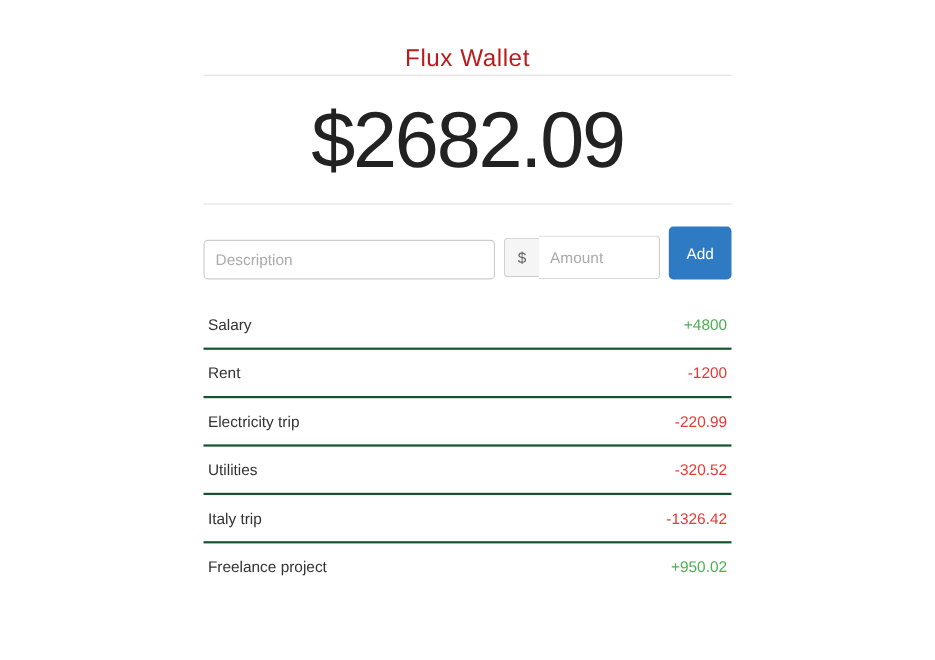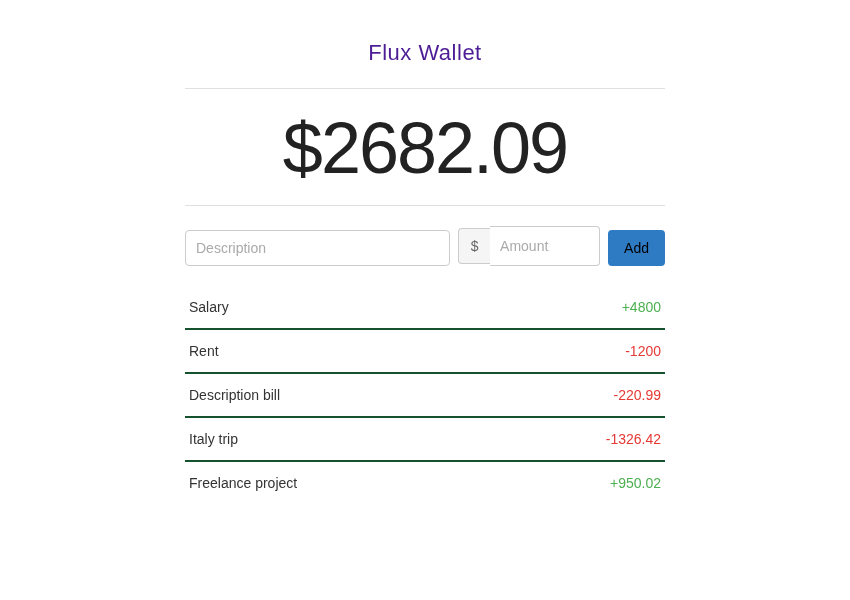--- a/index.html
+++ b/index.html
@@ -19,23 +19,23 @@
       padding-top: 40px;
     }
 
     .container {
       width: 480px;
     }
 
     .app-title {
       text-align: center;
       font-size: 22px;
-      color: #4c1d95;
+      color: #b91c1c;
       font-weight: 400;
-      margin-bottom: 22px;
+      margin-bottom: 2px;
       letter-spacing: 0.5px;
     }
 
     .top-divider {
       border: none;
       border-top: 1px solid #e0e0e0;
       margin-bottom: 18px;
     }
 
     .balance {
@@ -105,24 +105,24 @@
     .amount-input::placeholder {
       color: #aaa;
     }
 
     .amount-wrapper {
       display: flex;
       align-items: center;
     }
 
     .add-button {
-      height: 36px;
+      height: 48px;
       padding: 0 16px;
       background: #2e7bc4;
-      color: #000000;
+      color: #ffffff;
       border: none;
       border-radius: 4px;
       font-size: 14px;
       font-weight: 500;
       cursor: pointer;
     }
 
     .transactions-list {
       width: 100%;
     }
@@ -183,22 +183,26 @@
 
   <div class="transaction-item">
         <span class="transaction-desc">Salary</span>
         <span class="transaction-amount amount-positive">+4800</span>
       </div>
       <div class="transaction-item">
         <span class="transaction-desc">Rent</span>
         <span class="transaction-amount amount-negative">-1200</span>
       </div>
       <div class="transaction-item">
-        <span class="transaction-desc">Description bill</span>
+        <span class="transaction-desc">Electricity trip</span>
         <span class="transaction-amount amount-negative">-220.99</span>
+      </div>
+      <div class="transaction-item">
+        <span class="transaction-desc">Utilities</span>
+        <span class="transaction-amount amount-negative">-320.52</span>
       </div>
       <div class="transaction-item">
         <span class="transaction-desc">Italy trip</span>
         <span class="transaction-amount amount-negative">-1326.42</span>
       </div>
       <div class="transaction-item">
         <span class="transaction-desc">Freelance project</span>
         <span class="transaction-amount amount-positive">+950.02</span>
       </div>
     </div>

